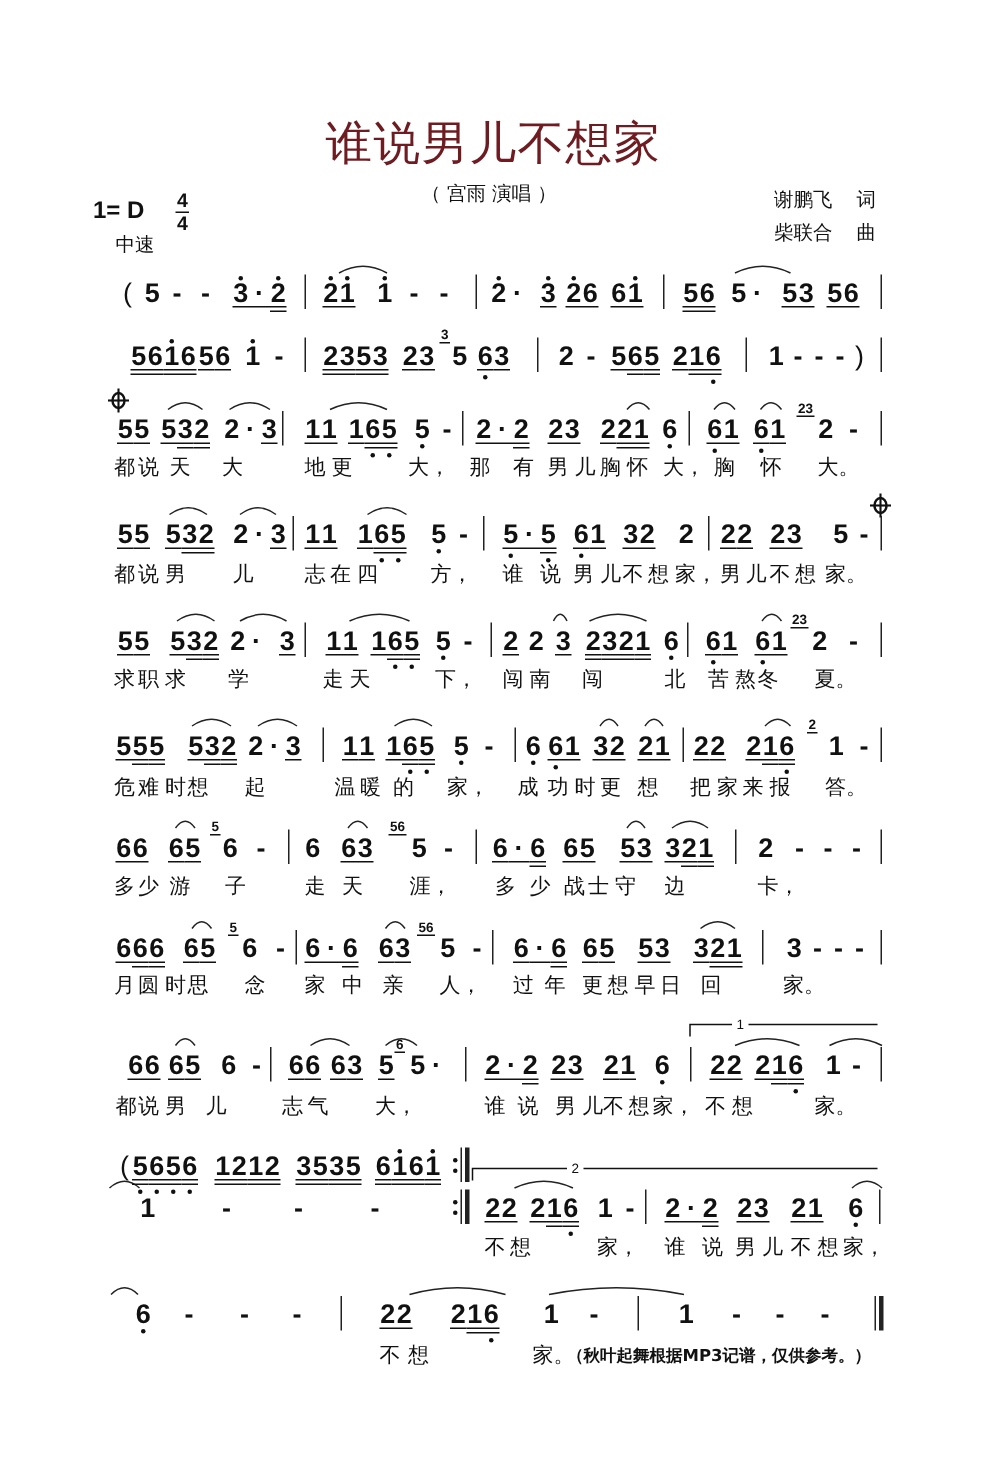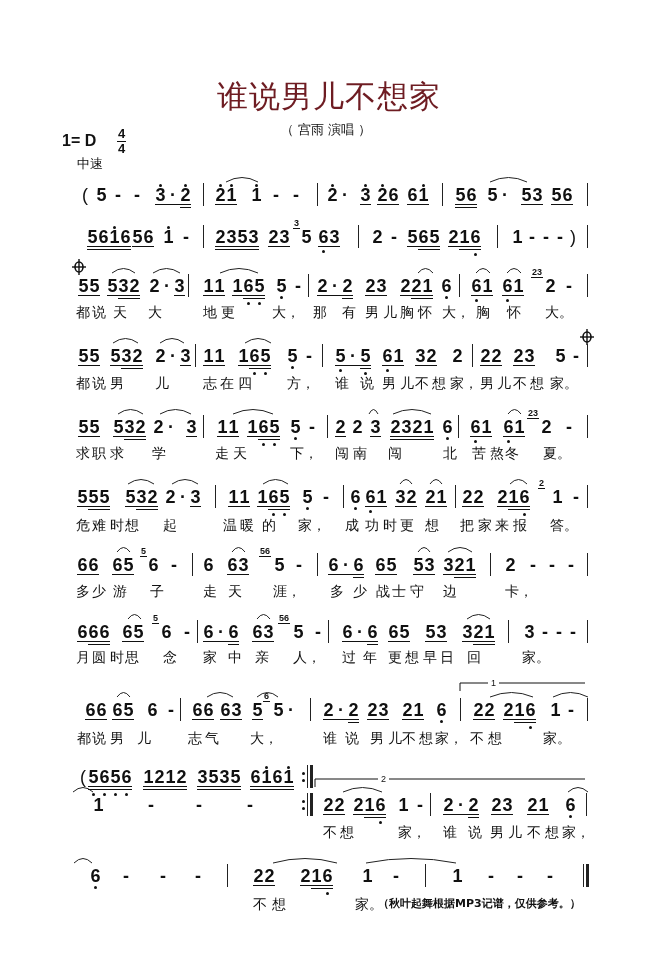--- a/index.html
+++ b/index.html
@@ -34,20 +34,28 @@
 
 <div id="page">
   <div class="abs title">谁说男儿不想家</div>
   <div class="abs performer">（ 宫雨 演唱 ）</div>
   <div class="abs key">1= D</div>
   <div class="abs timesig">
     <span class="num">4</span>
     <span class="den">4</span>
   </div>
   <div class="abs tempo">中速</div>
+  <div class="abs credits">
+    <div>
+      <span>谢鹏飞</span><span class="role">词</span>
+    </div>
+    <div>
+      <span>柴联合</span><span class="role">曲</span>
+    </div>
+  </div>
 
   <svg id="ov" width="658" height="974">
       <path d="M226 182 Q 242 173 258 182" fill="none" stroke="#222" stroke-width="1"></path>
       <path d="M490 182 Q 508.5 173 527 182" fill="none" stroke="#222" stroke-width="1"></path>
       <path d="M112 273 Q 123.5 264 135 273" fill="none" stroke="#222" stroke-width="1"></path>
       <path d="M153 273 Q 166.5 264 180 273" fill="none" stroke="#222" stroke-width="1"></path>
       <path d="M220 273 Q 239 264 258 273" fill="none" stroke="#222" stroke-width="1"></path>
       <path d="M418 273 Q 425.5 264 433 273" fill="none" stroke="#222" stroke-width="1"></path>
       <path d="M476 273 Q 483 264 490 273" fill="none" stroke="#222" stroke-width="1"></path>
       <path d="M507 273 Q 514 264 521 273" fill="none" stroke="#222" stroke-width="1"></path>

